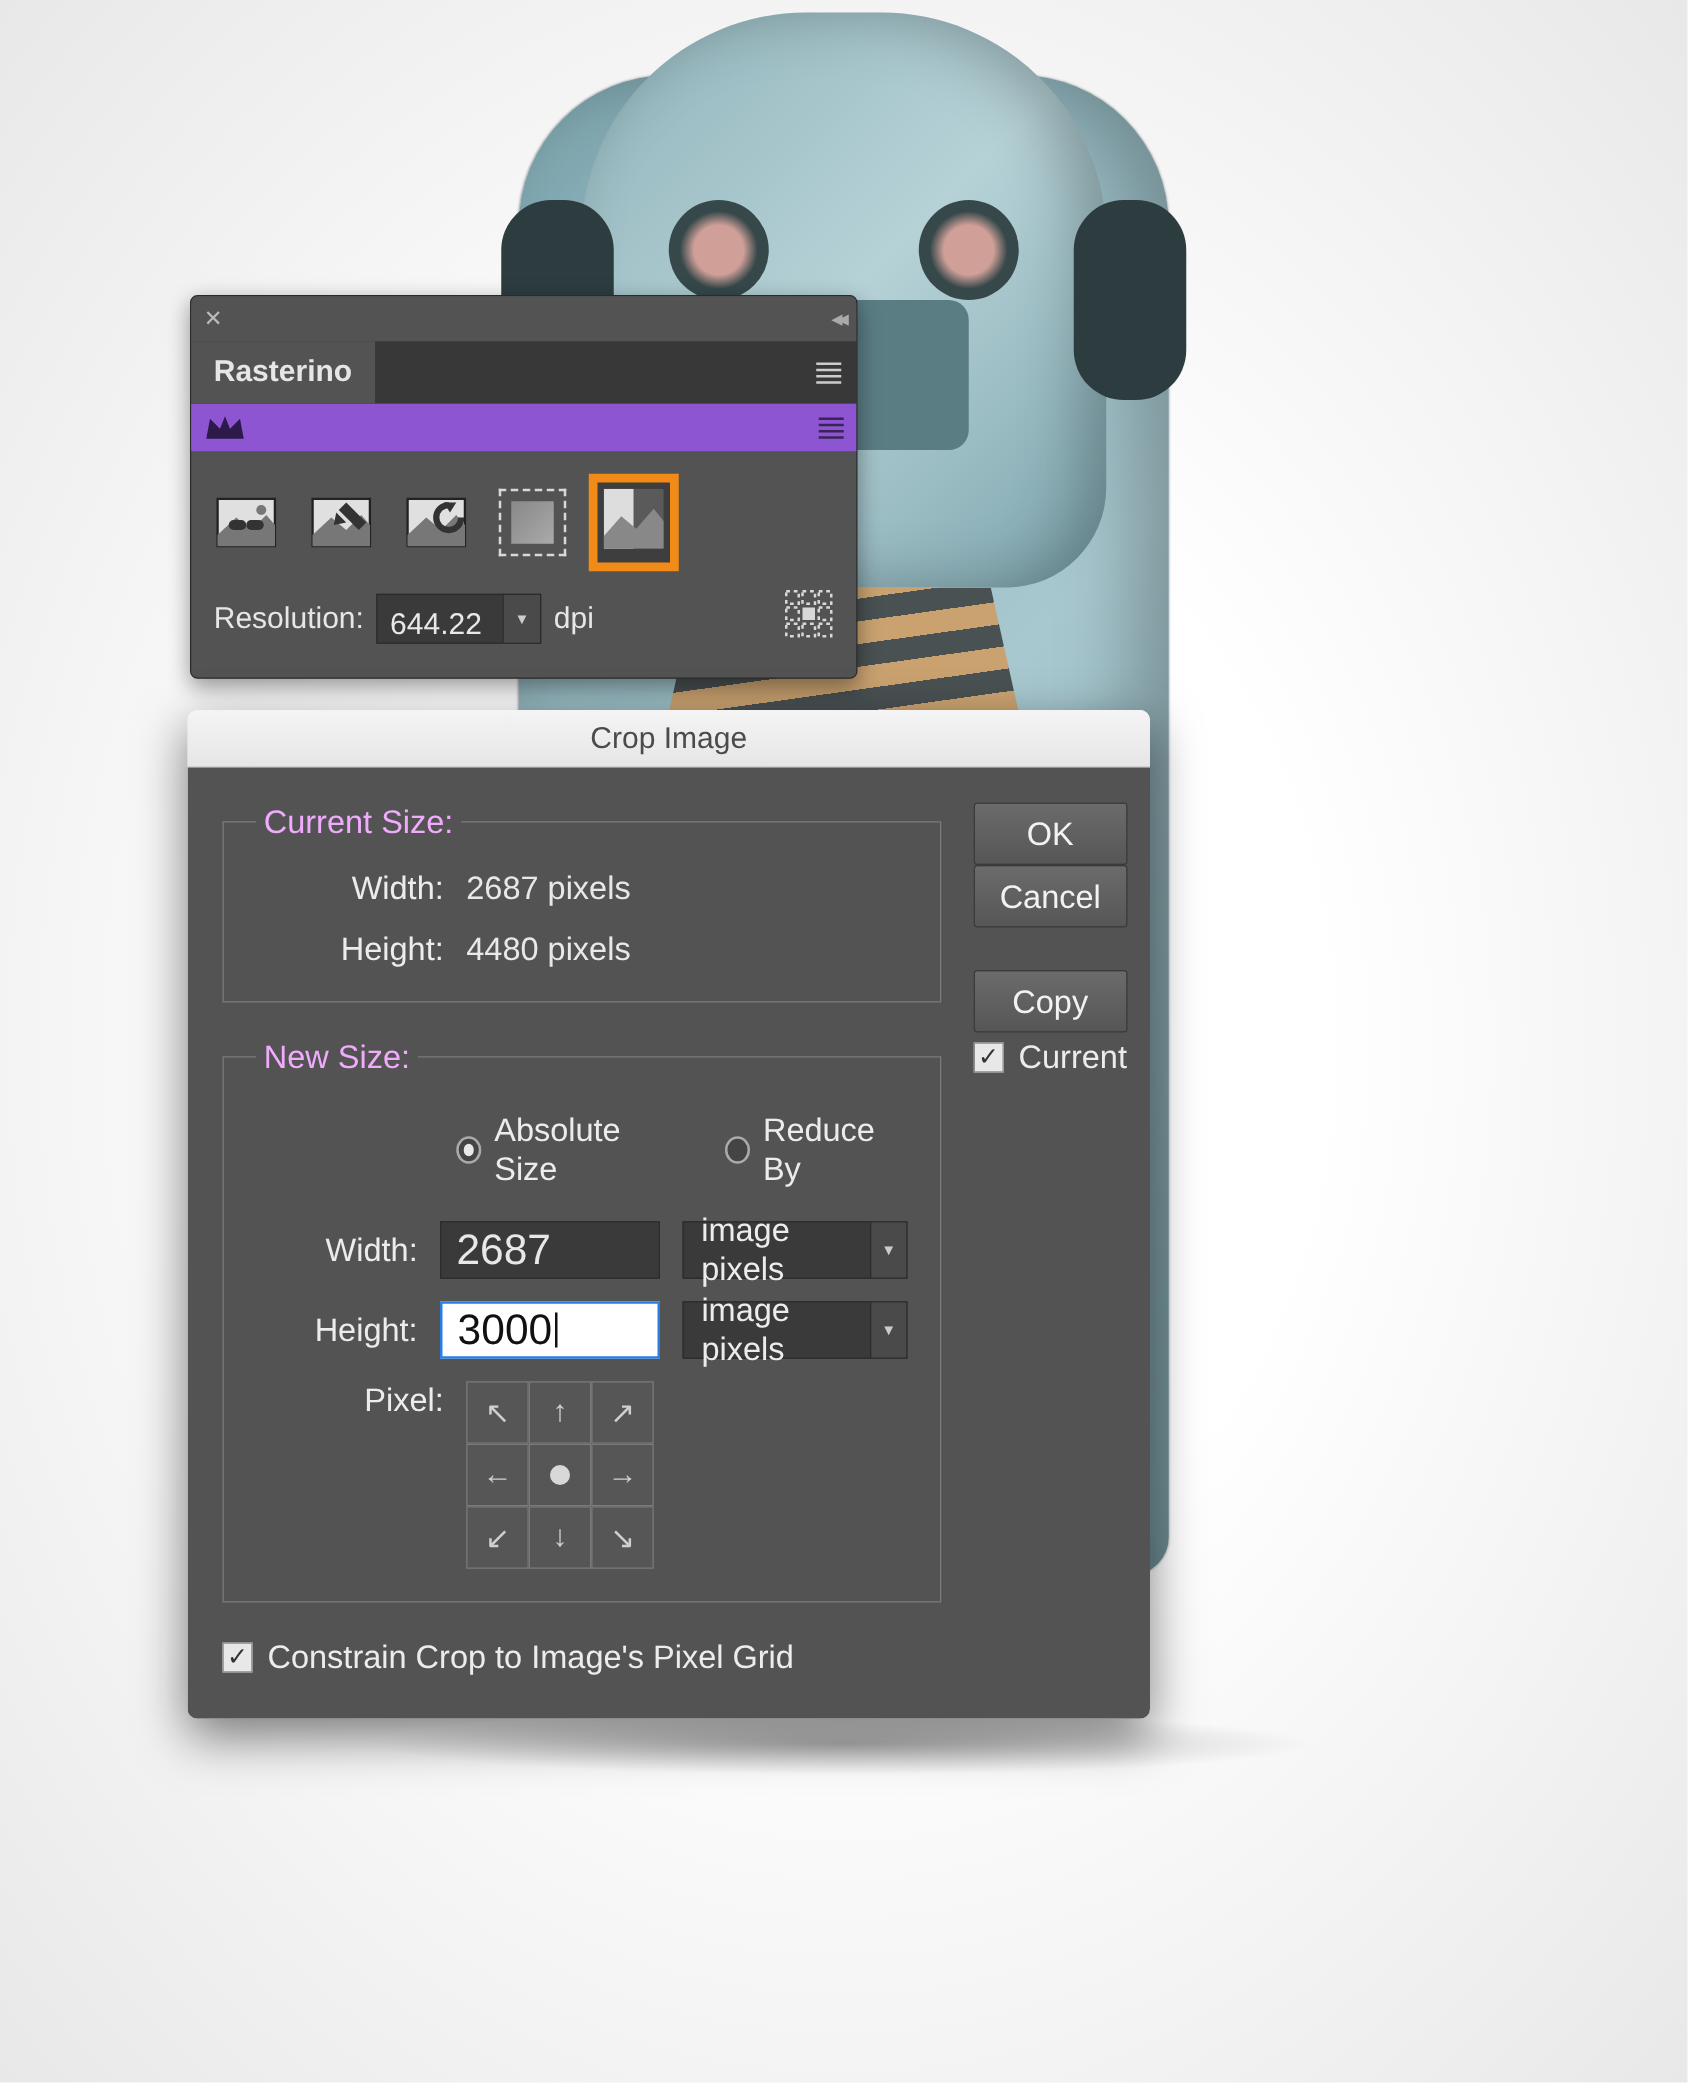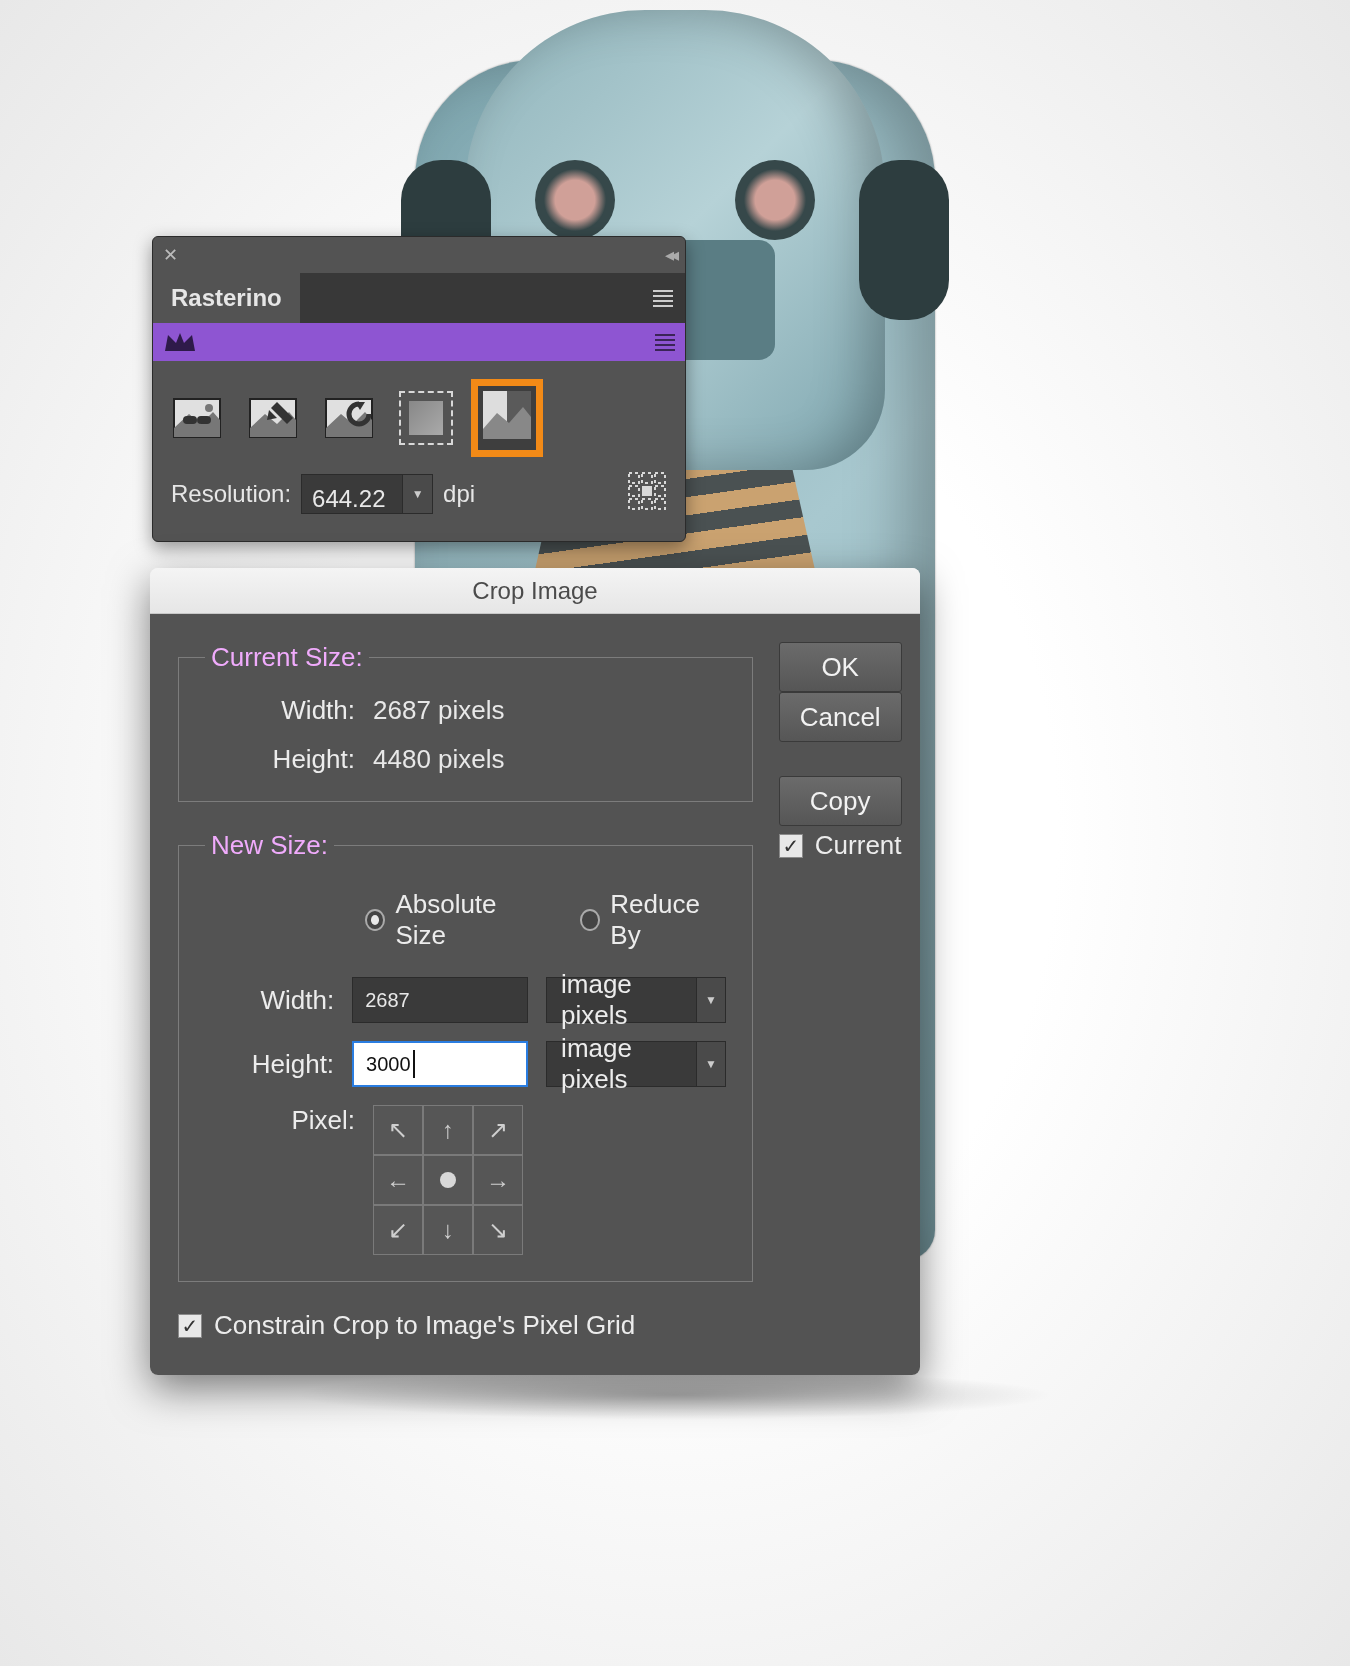--- a/index.html
+++ b/index.html
@@ -189,21 +189,21 @@
     width:22px;height:22px;border-radius:50%;
     border:2px solid #aaa; background:#444; position:relative;
   }
   .radio.checked .dot::after{
     content:""; position:absolute; inset:4px; border-radius:50%; background:#e8e8e8;
   }
 
   .num-input{
     width:200px; height:46px;
     background:#3a3a3a; border:1px solid #2b2b2b;
-    color:#e8e8e8; font-size:20px; padding:0 12px;
+    color:#e8e8e8; font-size:34px; padding:0 12px;
     display:flex;align-items:center;
   }
   .num-input.active{
     background:#fff; color:#111; border:2px solid #2a7de1;
   }
   .num-input.active .cursor{
     display:inline-block; width:2px; height:28px; background:#111; margin-left:2px;
     animation:blink 1s step-start infinite;
   }
   @keyframes blink{50%{opacity:0}}

